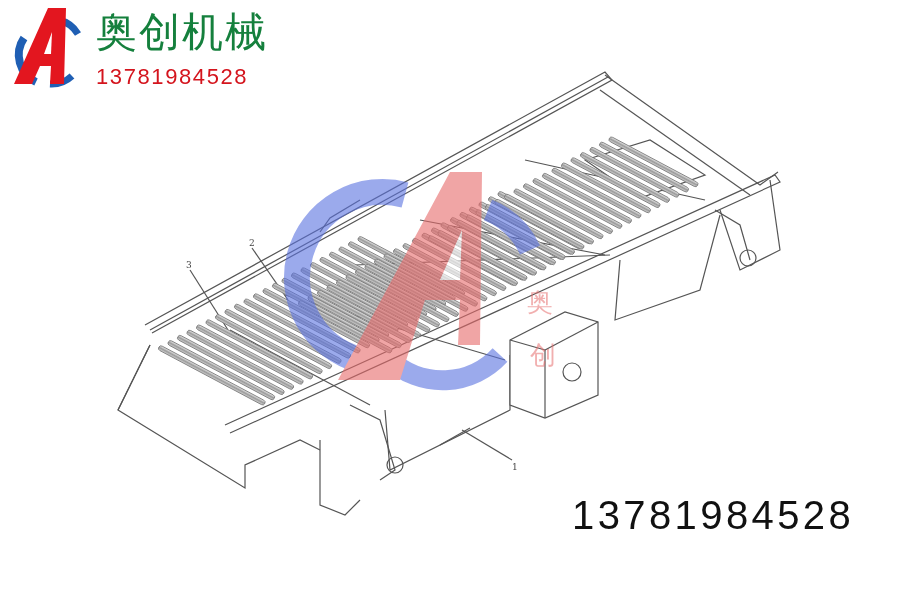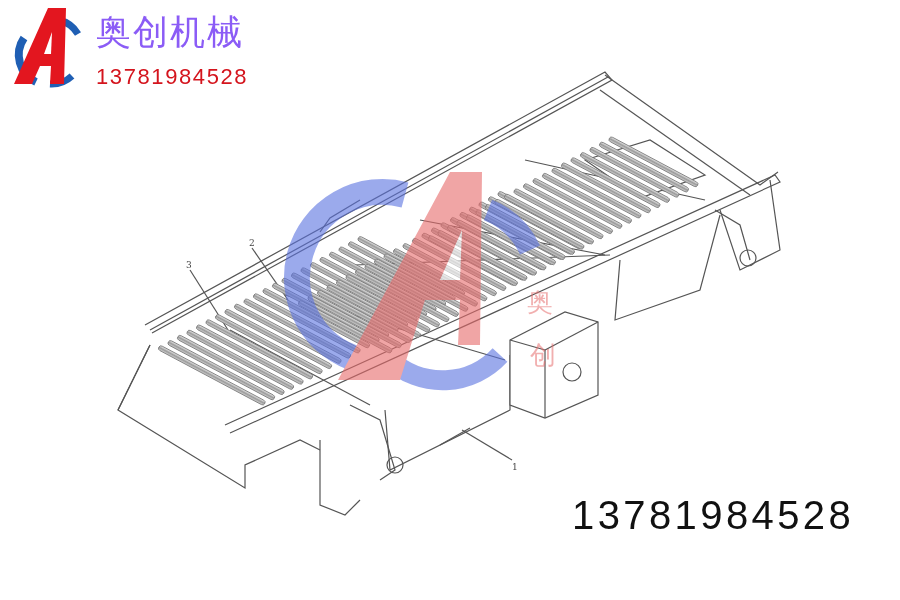--- a/index.html
+++ b/index.html
@@ -1,18 +1,18 @@
 <!DOCTYPE html>
 <html><head>
 <meta charset="utf-8">
 <style>
   html, body { margin: 0; padding: 0; background: #ffffff; }
   body { width: 900px; height: 600px; position: relative; overflow: hidden; font-family: "Liberation Sans", sans-serif; }
   .logo { position: absolute; left: 6px; top: 4px; width: 80px; height: 88px; }
-  .brand-name { position: absolute; left: 96px; top: 12px; font-family: "DejaVu Sans", sans-serif; font-size: 35px; color: #8b5cf6; letter-spacing: 2px; font-weight: 500; line-height: 40px; }
+  .brand-name { position: absolute; left: 96px; top: 12px; font-family: "DejaVu Sans", sans-serif; font-size: 41px; color: #15803d; letter-spacing: 2px; font-weight: 500; line-height: 40px; }
   .brand-phone { position: absolute; left: 96px; top: 64px; font-size: 22px; color: #d4141d; letter-spacing: 1.6px; line-height: 26px; }
   .drawing { position: absolute; left: 0; top: 0; width: 900px; height: 600px; }
   .big-phone { position: absolute; left: 572px; top: 492px; font-size: 40px; color: #111; letter-spacing: 3.4px; line-height: 46px; }
   .wm-char { position: absolute; font-family: "DejaVu Serif", serif; color: rgba(230,110,110,0.55); font-size: 26px; }
 </style>
 </head>
 <body>
 
 <svg class="logo" viewBox="0 0 80 88">
   <path d="M18 34 A30 30 0 0 0 30 78" stroke="#1f5fb4" stroke-width="8" fill="none" stroke-linecap="butt"></path>

